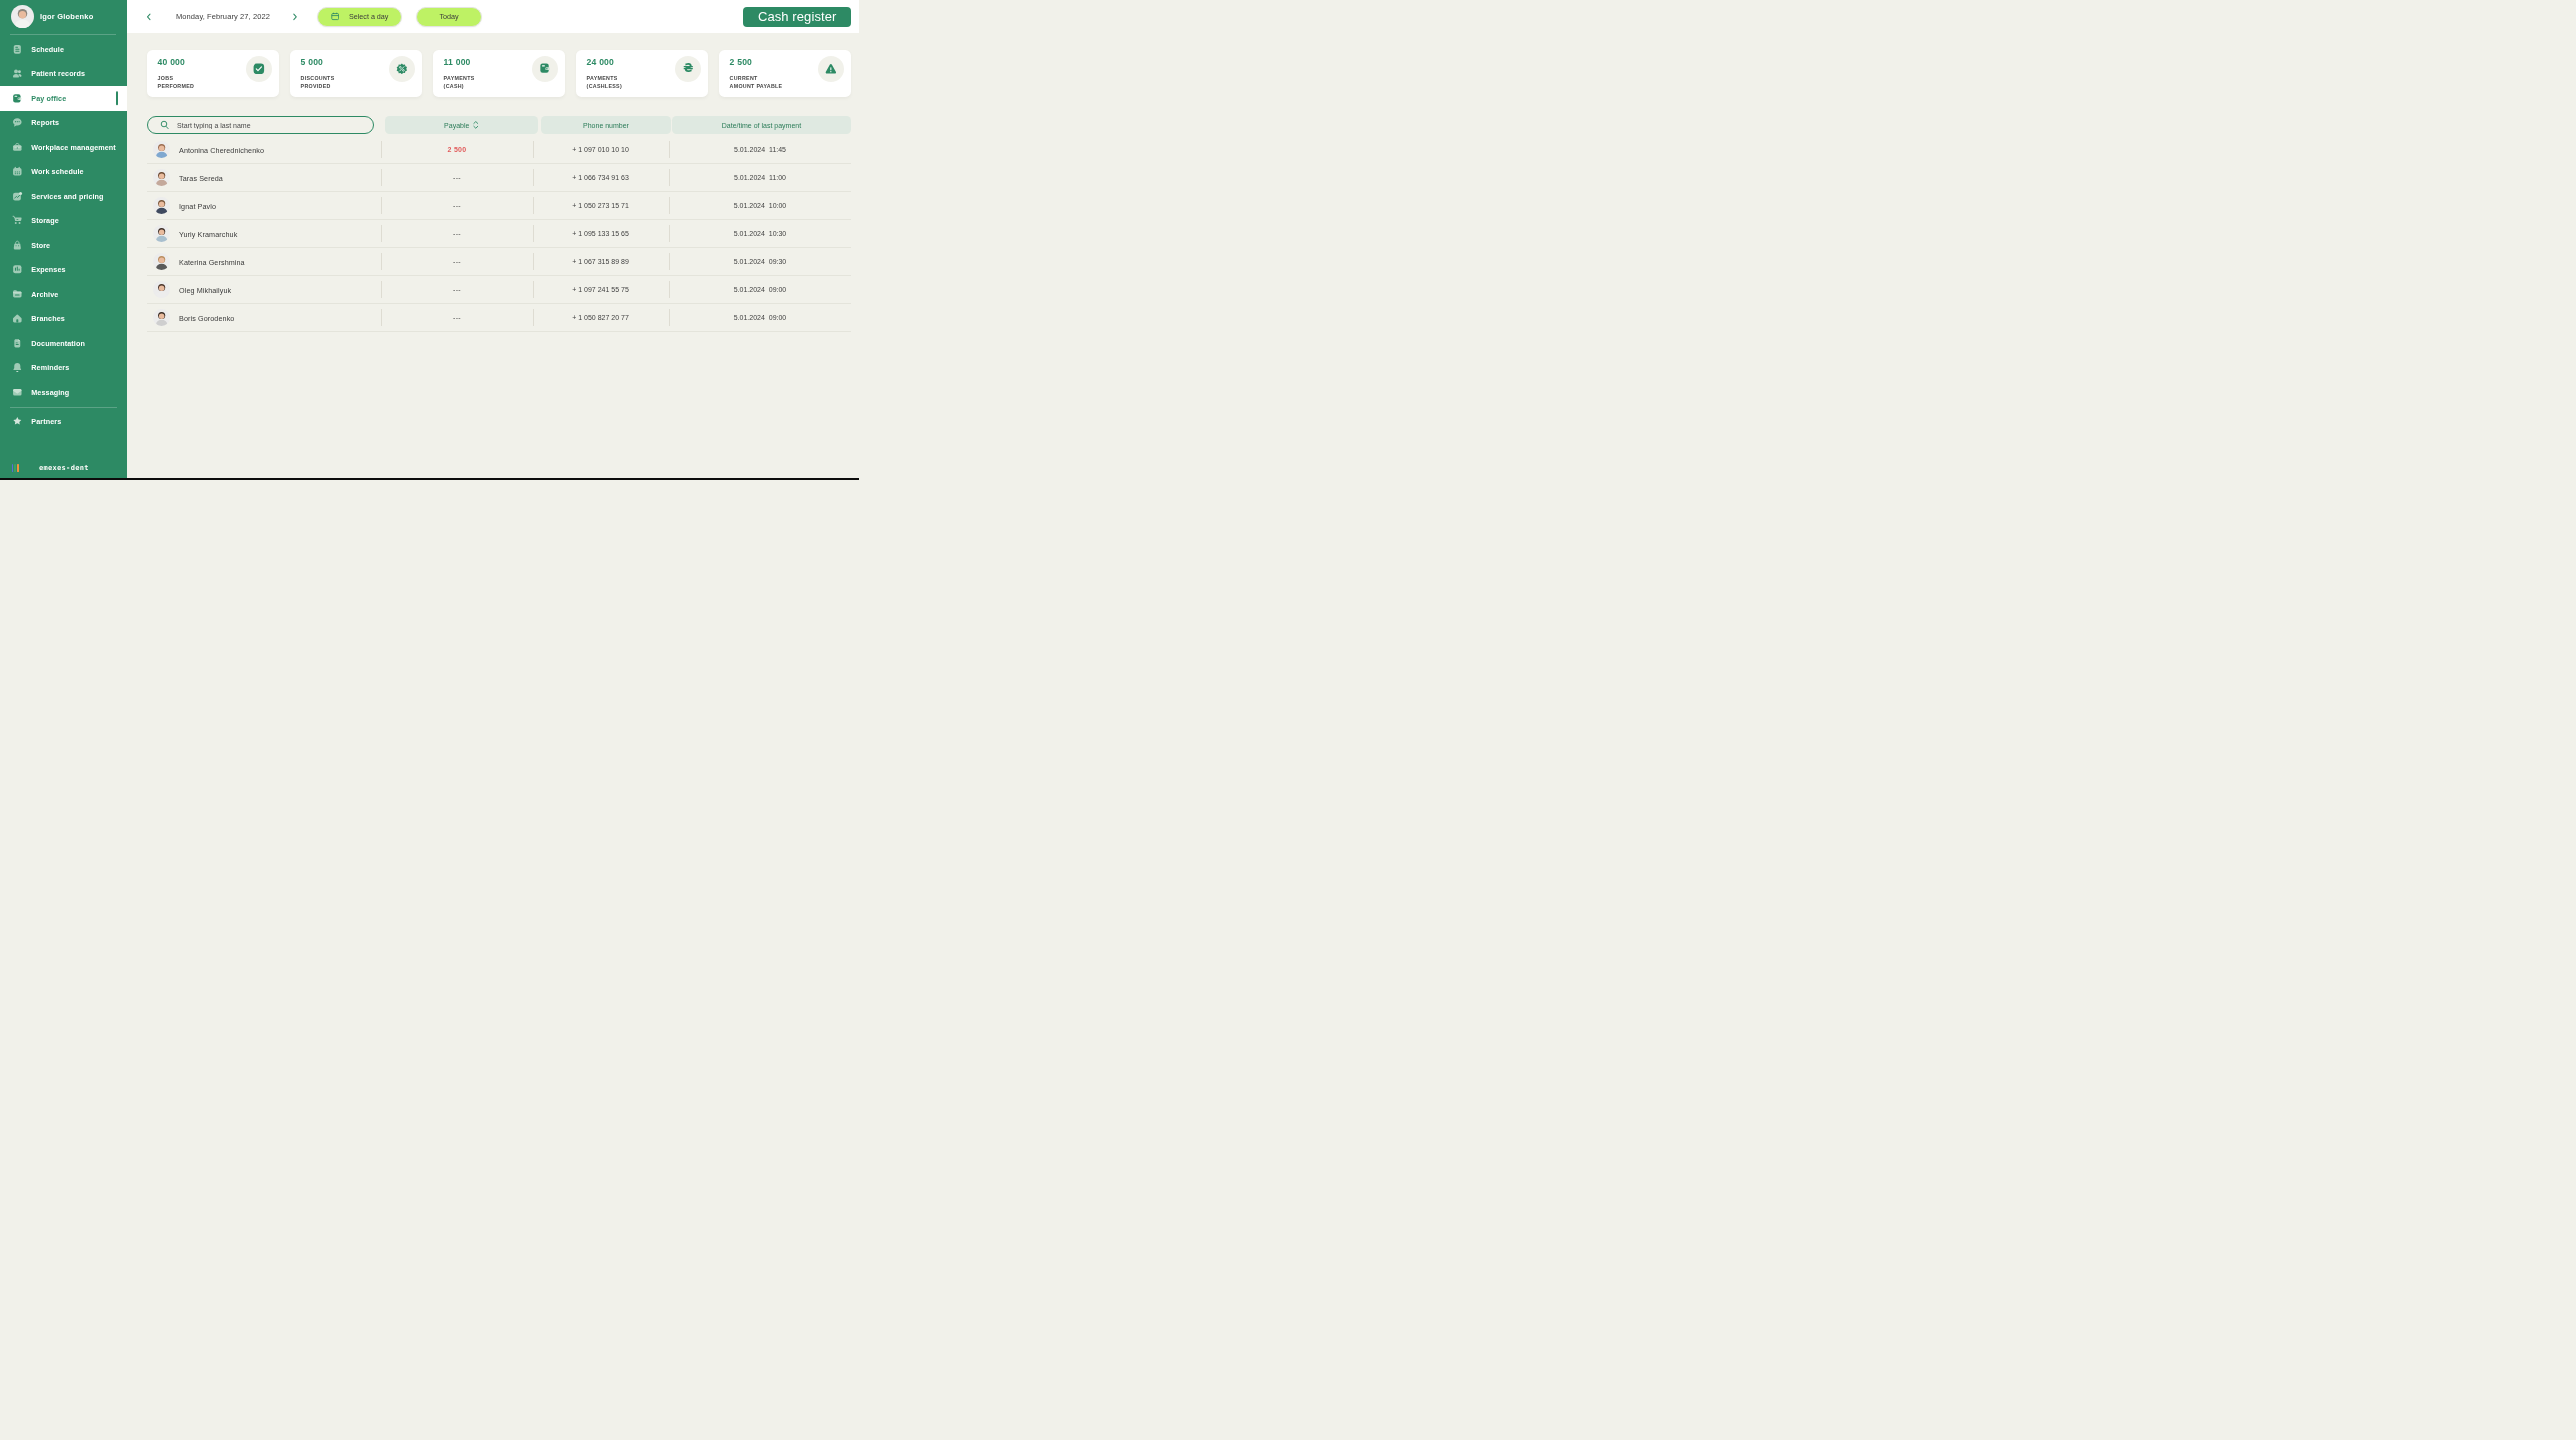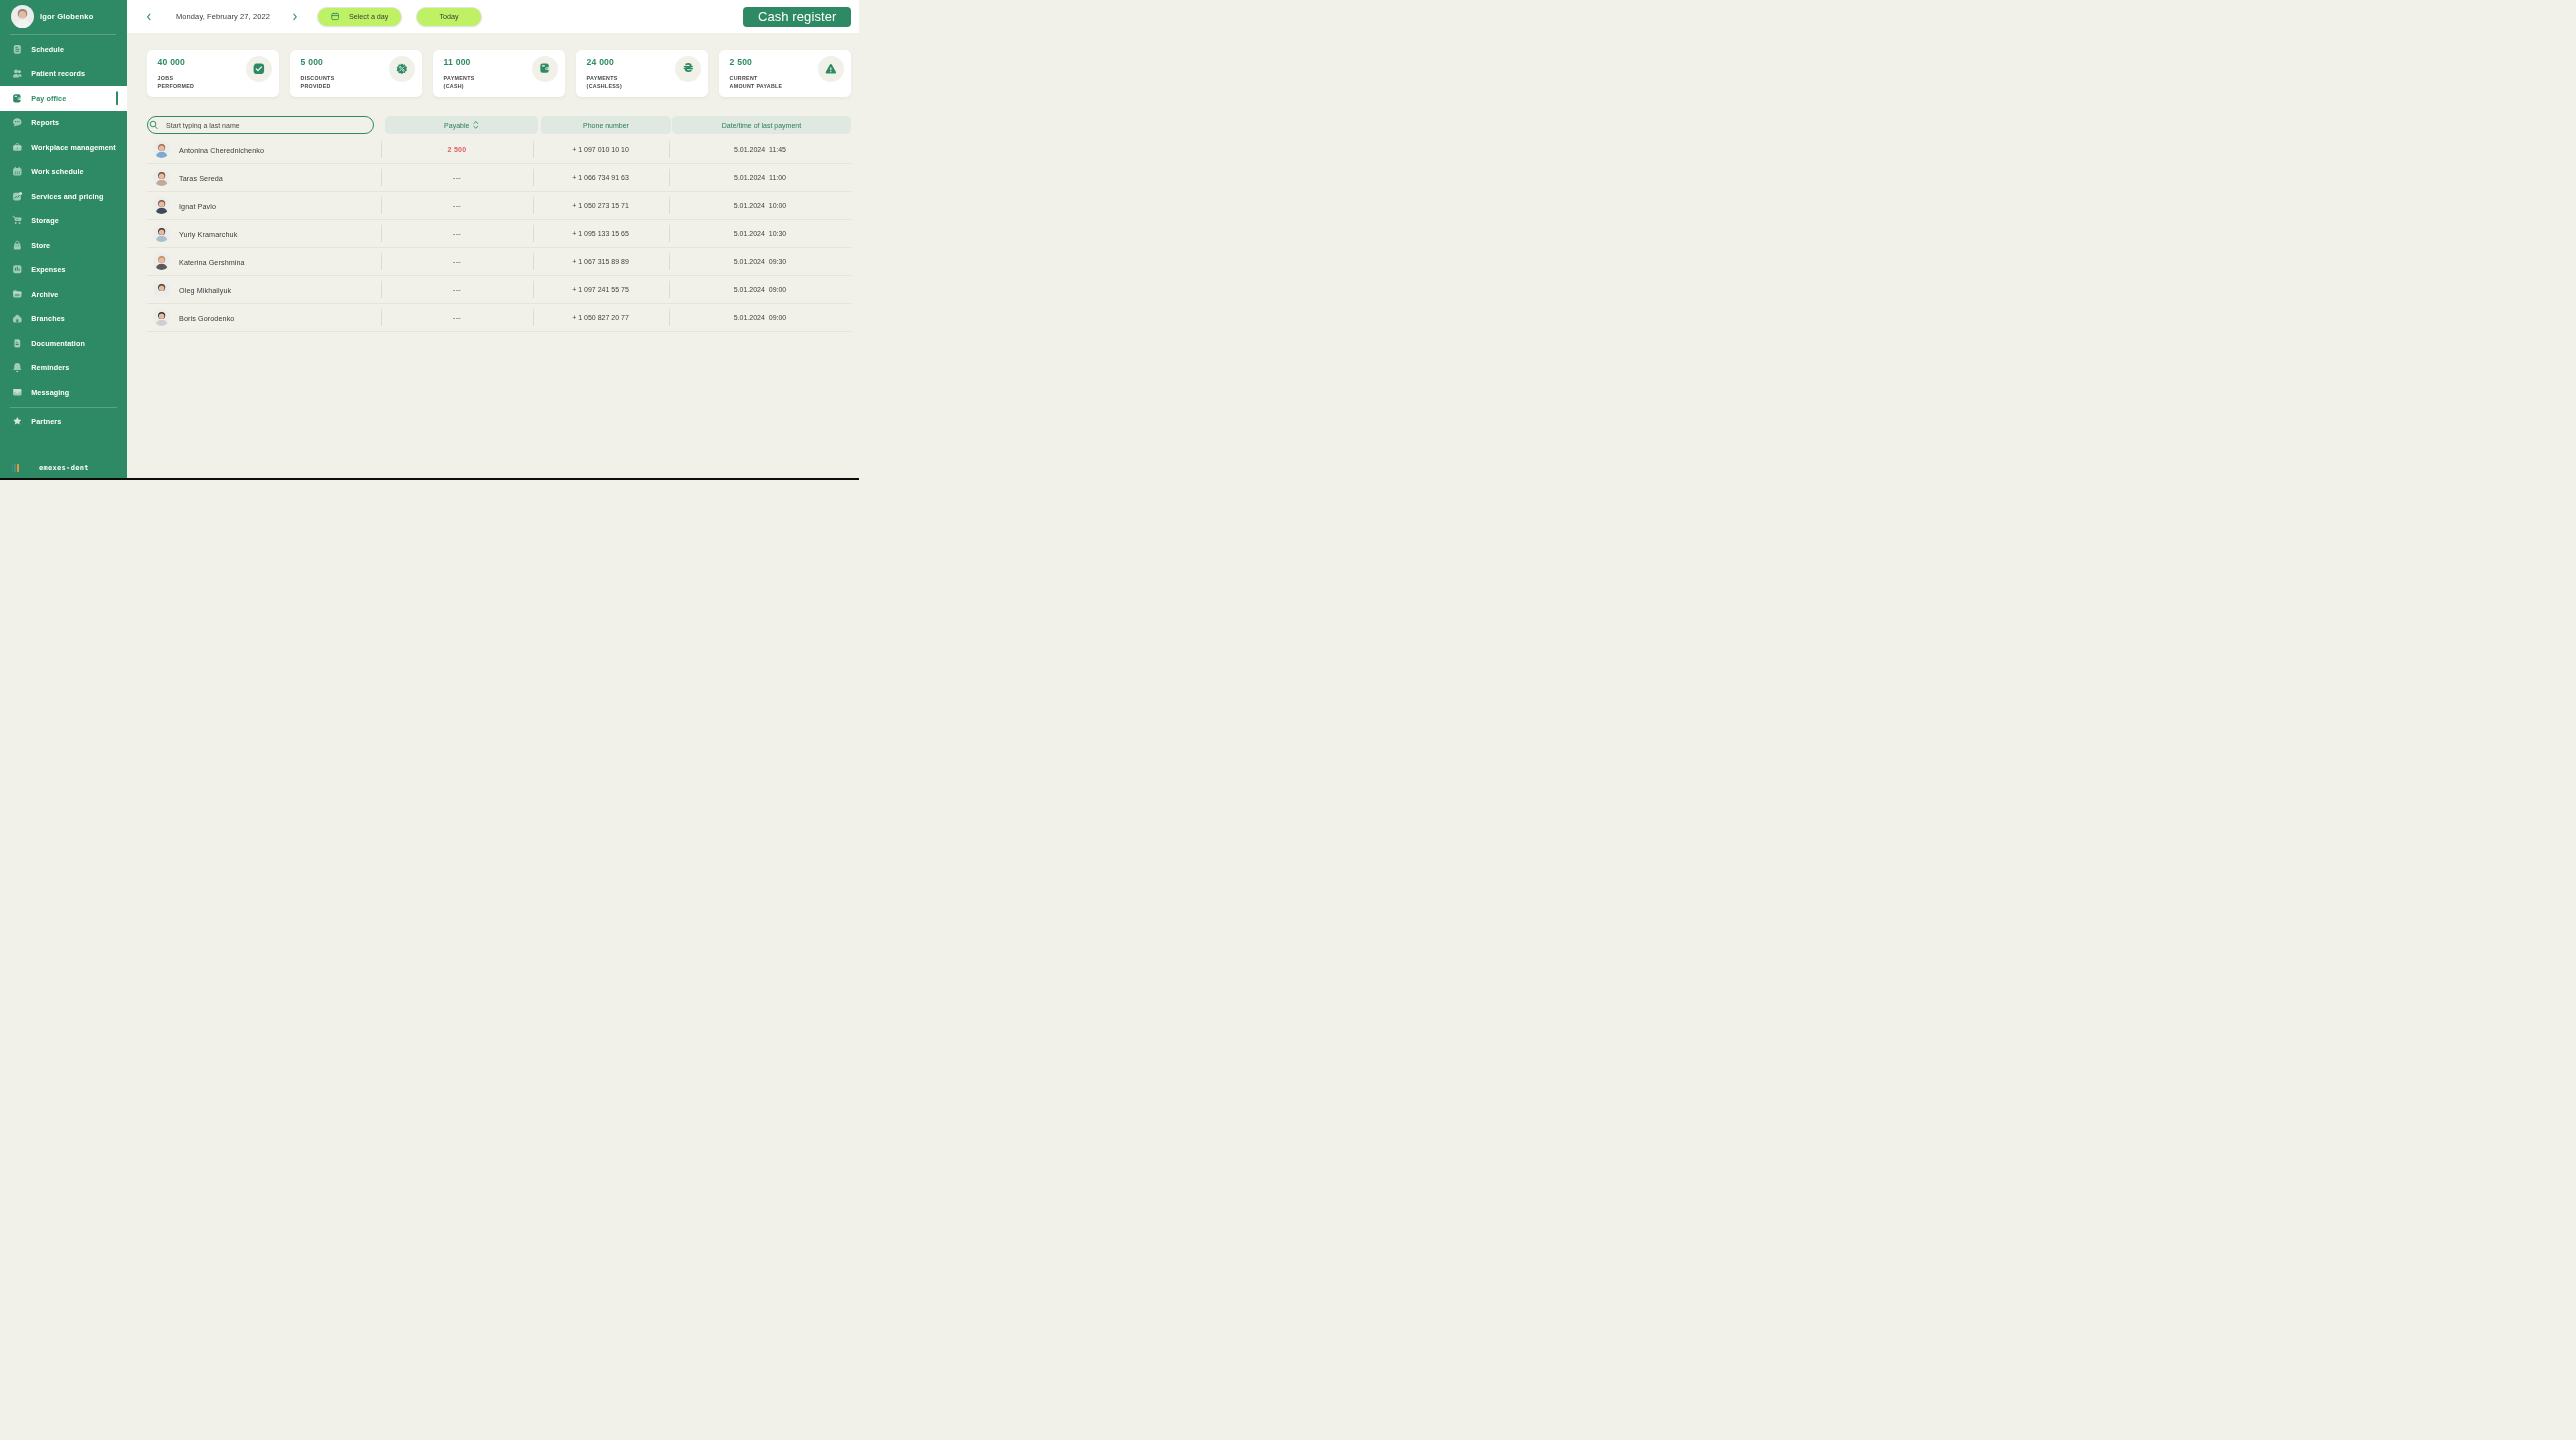--- a/index.html
+++ b/index.html
@@ -47,21 +47,21 @@
   
   .stats{position:absolute;left:147px;top:50px;width:704px;display:flex;justify-content:space-between}
   .card{position:relative;width:132px;height:47px;background:#fff;border-radius:5.6px;box-shadow:0 1.1px 3.3px rgba(0,0,0,.04)}
   .card .val{position:absolute;left:10.6px;top:7.2px;font-size:8.6px;font-weight:700;color:#2d8a64;letter-spacing:0.2px}
   .card .lbl{position:absolute;left:10.6px;top:24px;font-size:5.3px;font-weight:700;color:#464646;letter-spacing:0.3px;line-height:1.55}
   .card .circ{position:absolute;top:5.6px;right:6.7px;width:26px;height:26px;border-radius:50%;background:#f1f1ea;
     display:flex;align-items:center;justify-content:center}
   .uah{font-family:"DejaVu Sans",sans-serif;font-size:11.7px;font-weight:700;color:#2d8a64;line-height:1}
   
   .search{position:absolute;left:147px;top:116px;width:227px;height:18px;border:0.8px solid #2d8a64;border-radius:9px;
-    display:flex;align-items:center;gap:5.6px;padding-left:1px;box-sizing:border-box;background:transparent}
+    display:flex;align-items:center;gap:5.6px;padding-left:12px;box-sizing:border-box;background:transparent}
   .search input{border:none;background:transparent;outline:none;font-family:"Liberation Sans",sans-serif;
     font-size:7px;color:#3c3c3c;width:195px}
   .search input::placeholder{color:#4a4a4a;opacity:1}
   .chip{position:absolute;top:116px;height:18px;background:#dfe9e1;border-radius:4.5px;display:flex;align-items:center;
     justify-content:center;gap:3.9px;color:#2b7c58;font-size:7px;font-weight:500}
   .chip.c1{left:385px;width:153px;cursor:pointer}
   .chip.c2{left:541px;width:130px}
   .chip.c3{left:672px;width:179px}
   
   .rows{position:absolute;left:147px;top:136px;width:704px}

